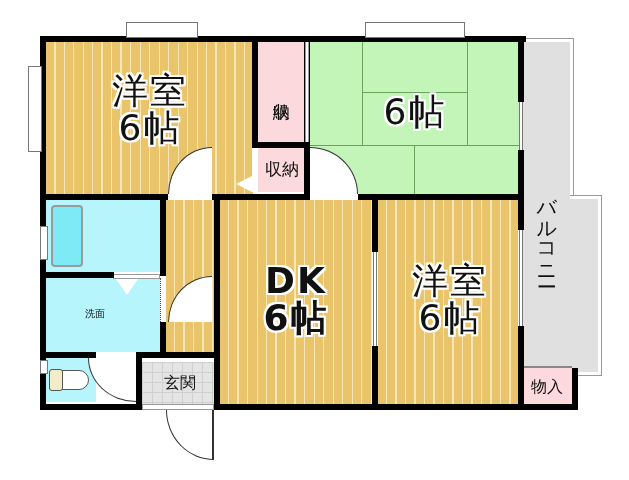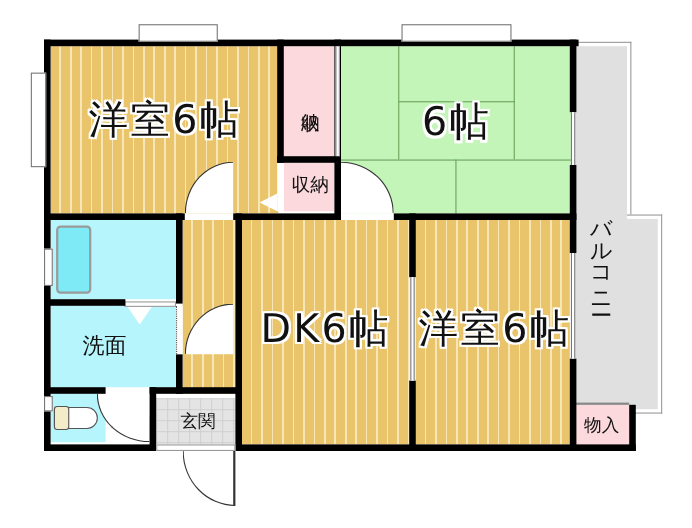--- a/index.html
+++ b/index.html
@@ -5,21 +5,21 @@
   html,body{margin:0;padding:0;background:#ffffff;}
   body{width:629px;height:480px;position:relative;overflow:hidden;font-family:"DejaVu Sans","Liberation Sans",sans-serif;}
   .abs{position:absolute;box-sizing:border-box;}
   .wood{background-color:#e9c46a;background-image:repeating-linear-gradient(90deg, rgba(255,255,255,0) 0px, rgba(255,255,255,0) 8px, #f6e6b8 8px, #f6e6b8 9.5px);}
   .tatami{background:#c3f5b8;}
   .closet{background:#fbd9dc;}
   .water{background:#b6f5fb;}
   .genkan{background-color:#e4e4e4;background-image:linear-gradient(#cfcfcf 1px,transparent 1px),linear-gradient(90deg,#cfcfcf 1px,transparent 1px);background-size:10px 10px;}
   .balc{background:#e0e0e0;}
   .wall{background:#000;}
-  .label{display:flex;flex-direction:row;align-items:center;justify-content:center;color:#111;text-align:center;line-height:1.02;
+  .label{display:flex;flex-direction:column;align-items:center;justify-content:center;color:#111;text-align:center;line-height:1.02;
          text-shadow:-2px -2px 0 #fff,2px -2px 0 #fff,-2px 2px 0 #fff,2px 2px 0 #fff,0 -2px 0 #fff,0 2px 0 #fff,-2px 0 0 #fff,2px 0 0 #fff;}
   .big{font-size:36px;font-weight:normal;letter-spacing:2px;}
   .small{font-size:15px;text-shadow:none;}
   .tline{background:#6aa35e;}
   .win{background:#fff;border:1.5px solid #777;}
   .door{background:#fff;}
 </style>
 </head>
 <body>
 
@@ -47,21 +47,21 @@
 <div class="abs tline" style="left:362px;top:92px;width:106px;height:1px;"></div>
 <div class="abs tline" style="left:310px;top:145px;width:210px;height:1px;"></div>
 <div class="abs tline" style="left:414px;top:145px;width:1px;height:49px;"></div>
 
 <div class="abs water" style="left:46px;top:200px;width:114px;height:72px;"></div>
 <div class="abs" style="left:51px;top:205px;width:32px;height:62px;background:#7eeaf5;border:2px solid #9a9a9a;border-radius:4px;"></div>
 
 <div class="abs water" style="left:46px;top:278px;width:114px;height:74px;"></div>
 <div class="abs" style="left:113px;top:274px;width:47px;height:5px;background:#fff;border:1px solid #999;"></div>
 <div class="abs" style="left:116px;top:279px;width:0;height:0;border-left:11px solid transparent;border-right:11px solid transparent;border-top:16px solid #fff;"></div>
-<div class="abs label small" style="left:60px;top:302px;width:70px;height:24px;font-size:20px;">洗面</div>
+<div class="abs label small" style="left:60px;top:302px;width:70px;height:24px;font-size:10px;">洗面</div>
 
 <div class="abs water" style="left:46px;top:358px;width:50px;height:44px;"></div>
 <div class="abs door" style="left:88px;top:358px;width:48px;height:44px;border-bottom-left-radius:48px 44px;border-left:1px solid #333;border-bottom:1px solid #333;"></div>
 <div class="abs" style="left:49px;top:370px;width:40px;height:20px;background:#fff;border:1.5px solid #555;border-radius:3px 12px 12px 3px;"></div>
 <div class="abs" style="left:49px;top:369px;width:14px;height:22px;background:#f2ecc8;border:1.5px solid #555;border-radius:3px;"></div>
 
 <div class="abs wood" style="left:166px;top:200px;width:48px;height:158px;"></div>
 <div class="abs door" style="left:168px;top:276px;width:44px;height:46px;border-top-left-radius:44px 46px;border-top:1px solid #333;border-left:1px solid #333;"></div>
 
 <div class="abs genkan" style="left:142px;top:362px;width:72px;height:42px;"></div>
@@ -117,20 +117,20 @@
 
 <div class="abs label big" style="left:80px;top:60px;width:140px;height:100px;">
   <span>洋室</span>
   <span>6帖</span>
 </div>
 <div class="abs label small" style="left:258px;top:60px;width:46px;height:60px;font-size:17px;writing-mode:vertical-rl;">収納</div>
 <div class="abs label small" style="left:258px;top:156px;width:48px;height:28px;font-size:17px;">収納</div>
 <div class="abs label big" style="left:345px;top:62px;width:140px;height:100px;">
   <span>6帖</span>
 </div>
-<div class="abs label big" style="left:226px;top:250px;width:140px;height:100px;">
+<div class="abs label big" style="left:226px;top:250px;width:140px;height:100px;font-weight:bold;">
   <span>DK</span>
   <span>6帖</span>
 </div>
 <div class="abs label big" style="left:380px;top:250px;width:140px;height:100px;">
   <span>洋室</span>
   <span>6帖</span>
 </div>
 
 </body></html>

